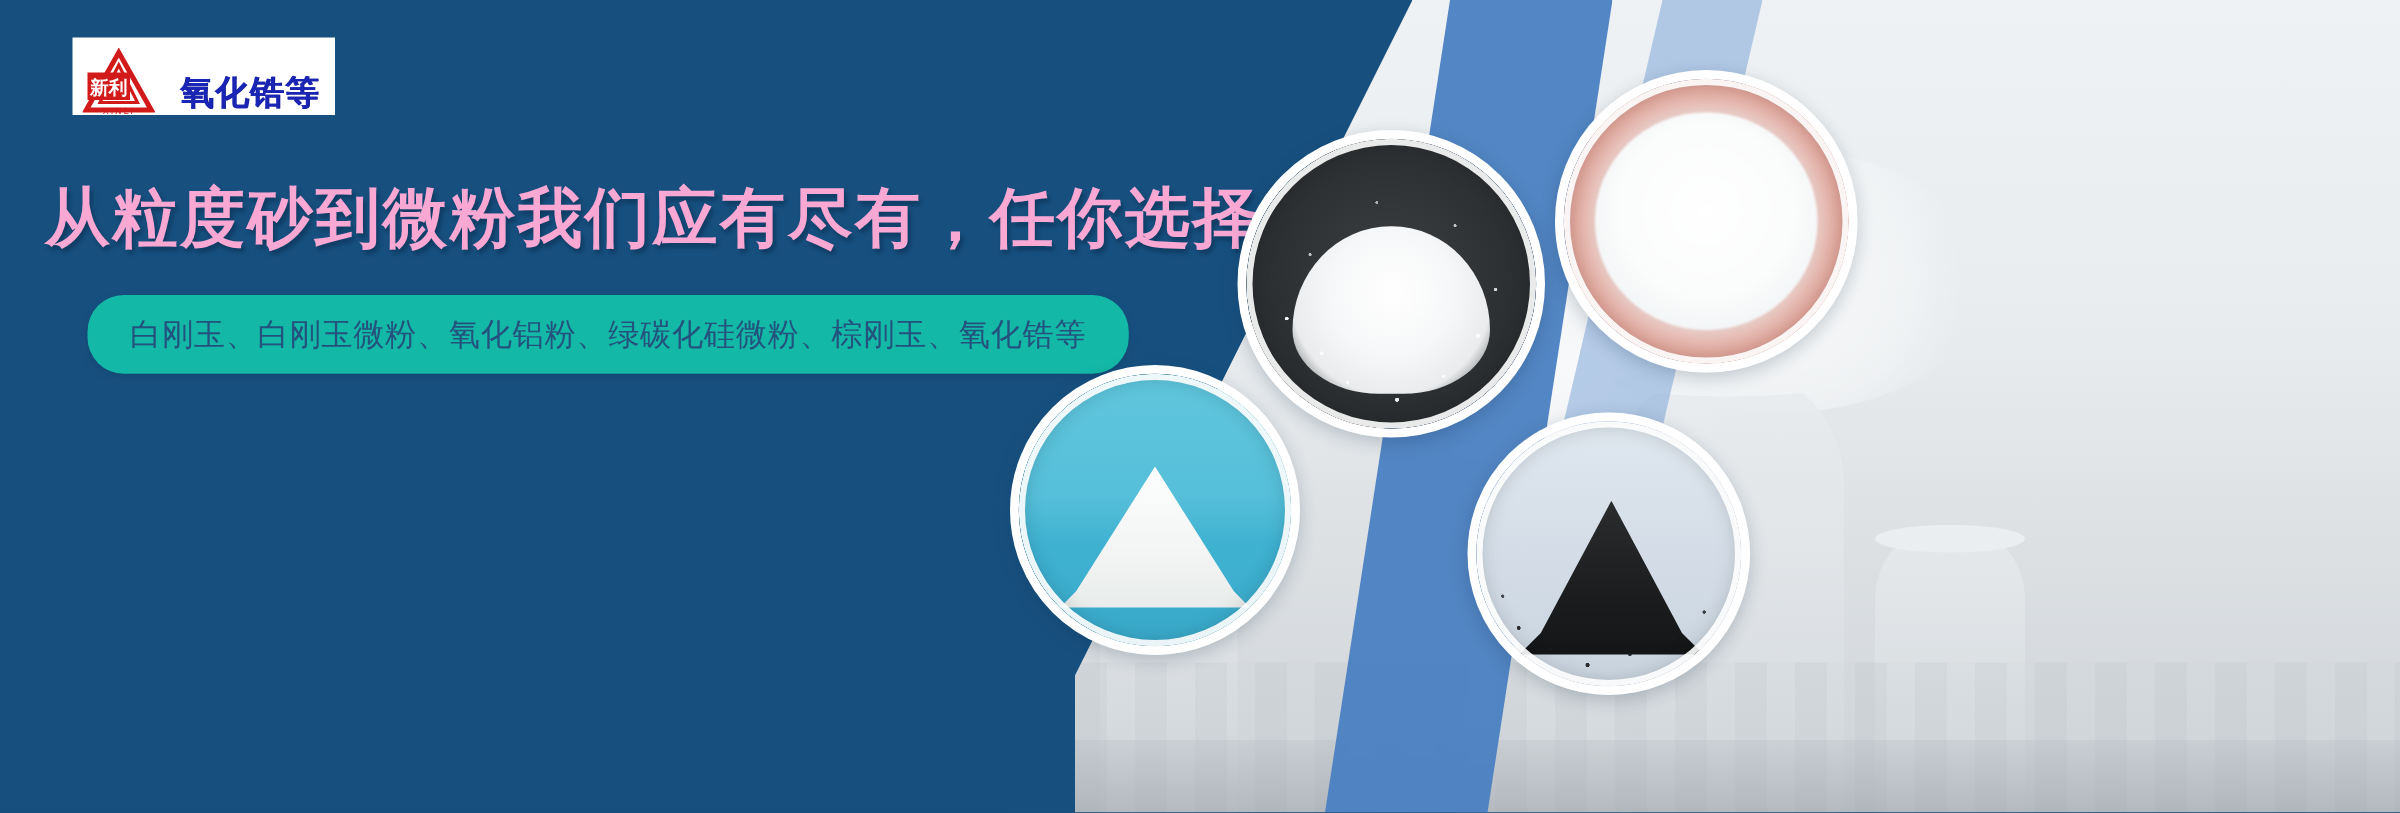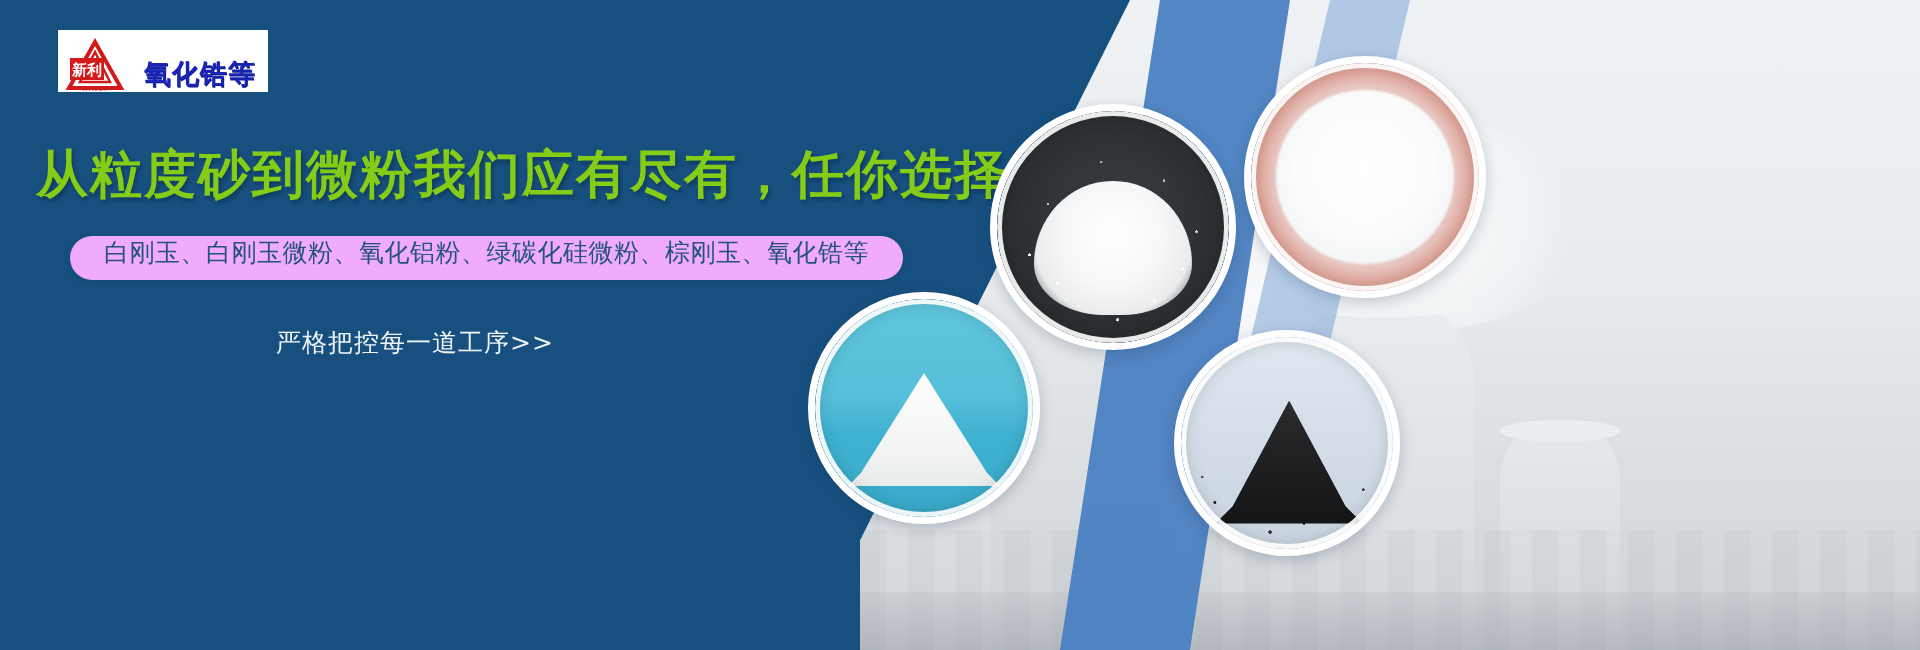--- a/index.html
+++ b/index.html
@@ -94,33 +94,33 @@
   .logo-name{
     font-weight:bold;font-size:27px;color:#1a25b5;
     letter-spacing:1px;white-space:nowrap;
     text-shadow:0.5px 0.5px 0 #0f1a8c;
     font-family:"DejaVu Sans","Liberation Sans",sans-serif;
   }
 
   
   .headline{
     position:absolute;left:36px;top:140px;
-    font-size:52px;font-weight:bold;color:#84cc16;
+    font-size:52px;font-weight:bold;color:#f9a8d4;
     letter-spacing:2px;white-space:nowrap;
     font-family:"DejaVu Sans","Liberation Sans",sans-serif;
     text-shadow:2px 3px 4px rgba(4,32,58,.45);
     text-align:center;
   }
 
   
   .pill{
     position:absolute;left:70px;top:236px;
-    height:44px;padding:0 34px;
-    background:#f0abfc;border-radius:29px;
-    display:flex;align-items:flex-start;
+    height:63px;padding:0 34px;
+    background:#14b8a6;border-radius:29px;
+    display:flex;align-items:center;
     box-shadow:0 2px 8px rgba(4,32,58,.18);
   }
   .pill-text{
     font-size:25px;color:#23527d;letter-spacing:.5px;white-space:nowrap;
     font-family:"DejaVu Sans","Liberation Sans",sans-serif;
   }
 
   
   .tagline{
     position:absolute;left:276px;top:326px;
@@ -258,21 +258,20 @@
     </div>
     <div class="logo-name">氧化锆等</div>
   </div>
 
   <div class="headline">从粒度砂到微粉我们应有尽有，任你选择</div>
 
   <div class="pill">
     <span class="pill-text">白刚玉、白刚玉微粉、氧化铝粉、绿碳化硅微粉、棕刚玉、氧化锆等</span>
   </div>
 
-  <div class="tagline">严格把控每一道工序&gt;&gt;</div>
 
   <div class="circle c-white-grit">
     <div class="circ-inner">
       <div class="heap heap-white-dome"></div>
       <div class="grain-lt"></div>
       <div class="tray-rim"></div>
     </div>
   </div>
 
   <div class="circle c-pink">

